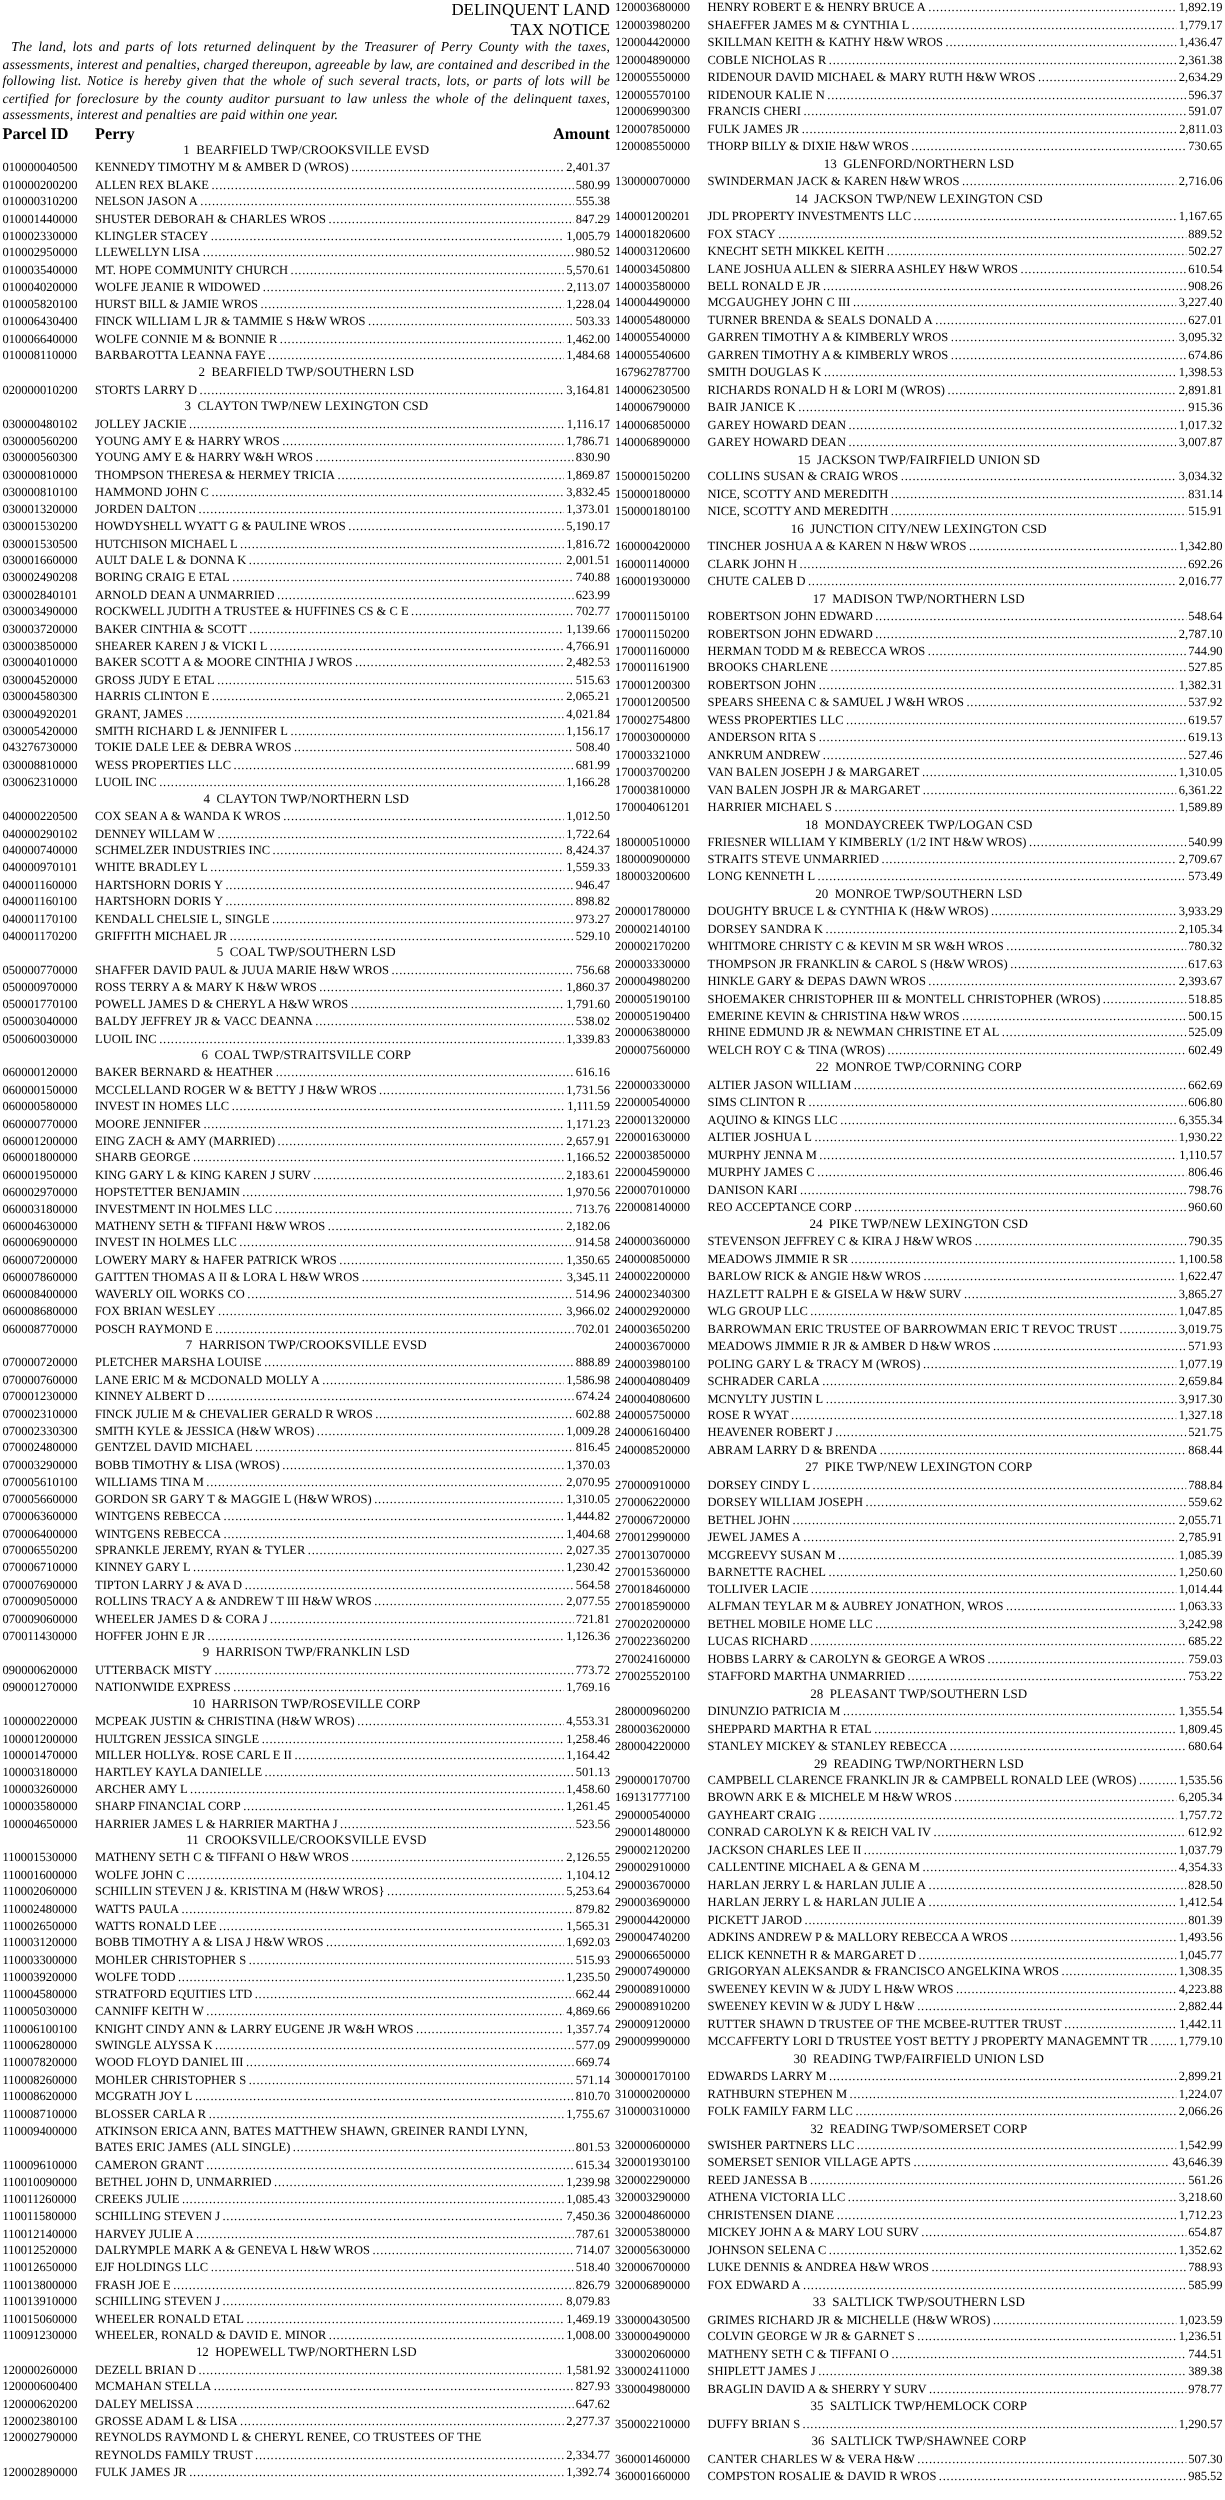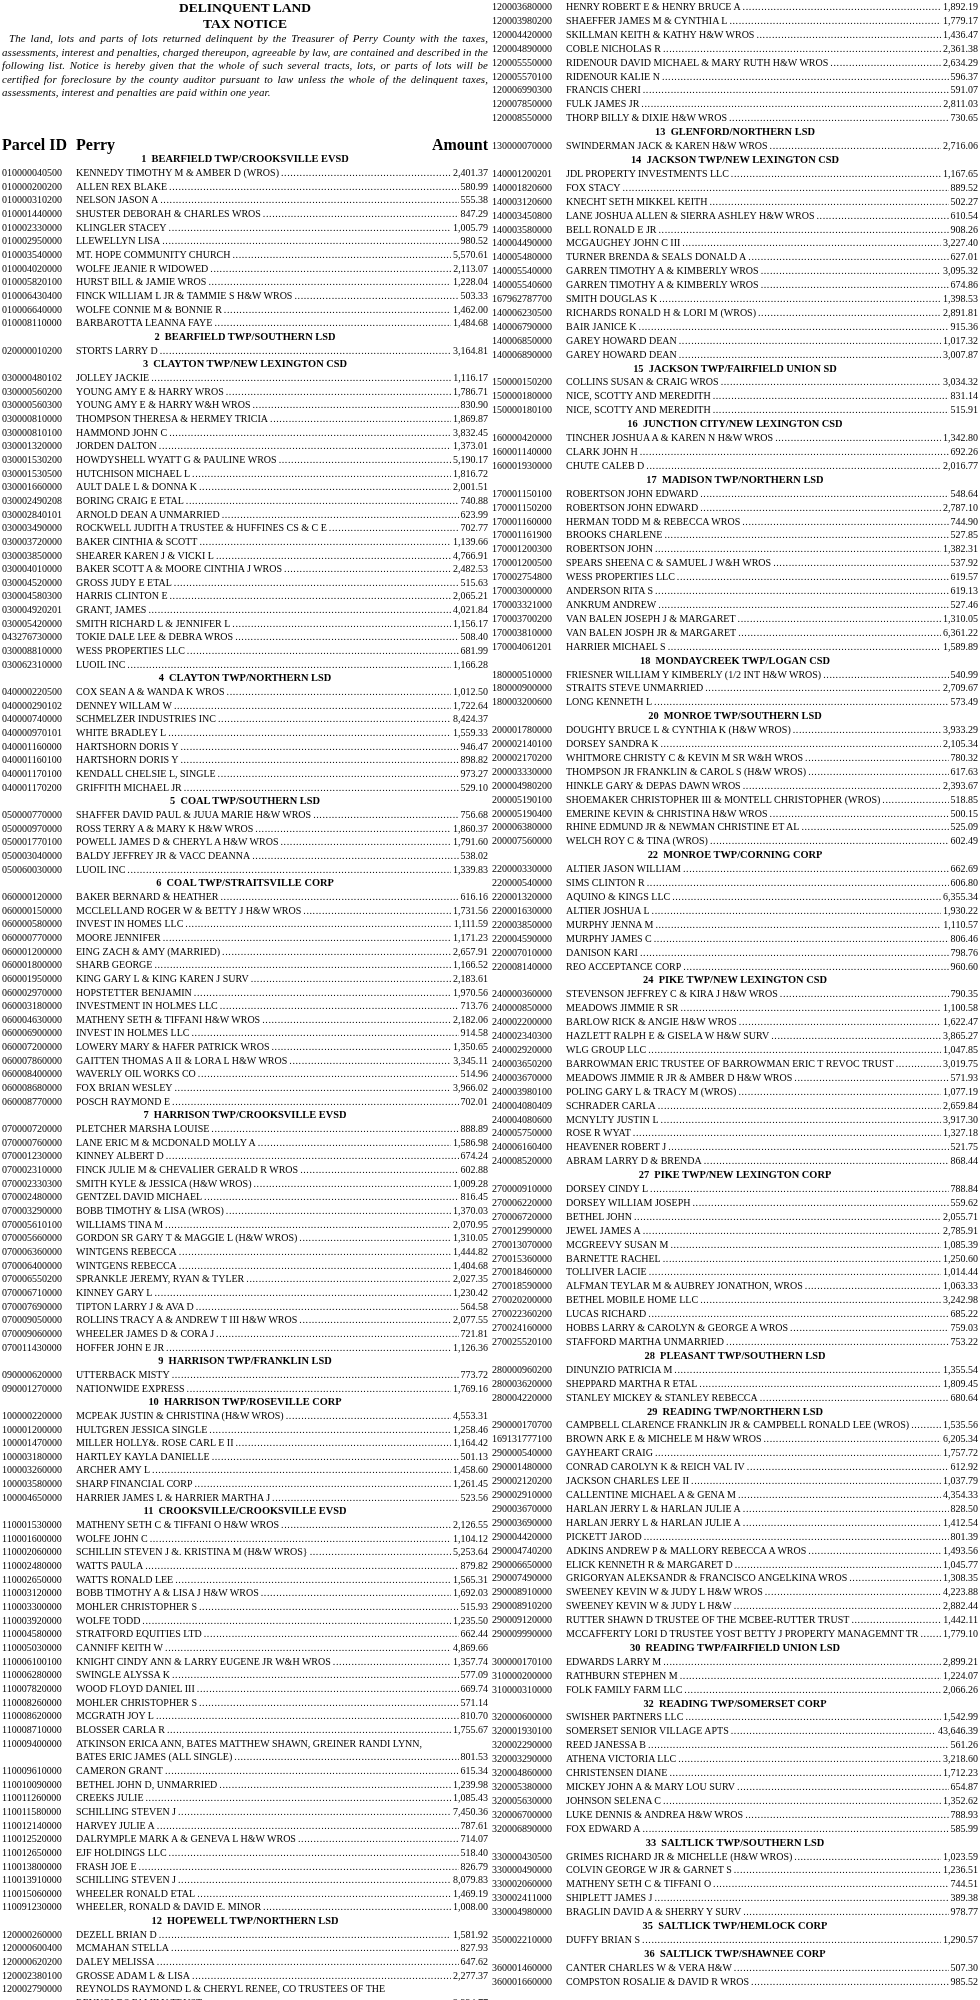--- a/index.html
+++ b/index.html
@@ -4,25 +4,25 @@
 <style>
   html,body { margin:0; padding:0; background:#ffffff; }
   .page {
     position:relative; width:980px; height:2000px; overflow:hidden;
     background:#ffffff; color:#000000;
     font-family:"Liberation Serif","DejaVu Serif",serif;
   }
   .col { position:absolute; top:0; width:486px; }
   #col-left  { left:2px; }
   #col-right { left:492px; }
-  .doc-title { text-align:center; font-weight:bold; font-size:13.5px; line-height:16px; }
+  .doc-title { text-align:right; font-weight:normal; font-size:13.5px; line-height:16px; }
   .intro { font-size:10.9px; line-height:13.6px; text-align:justify; text-indent:7px; letter-spacing:0.1px;font-style:italic; }
-  .cols-head { display:flex; align-items:center; font-weight:bold; font-size:16px; line-height:14.5px;margin-top:38px; }
+  .cols-head { display:flex; align-items:center; font-weight:bold; font-size:13px; line-height:14.5px; }
   .cols-head .fillb { flex:1 1 auto; }
-  .sec-head { text-align:center; font-weight:bold; font-size:10.4px; line-height:13.65px; white-space:pre; }
+  .sec-head { text-align:center; font-weight:normal; font-size:10.4px; line-height:13.65px; white-space:pre; }
   .row { display:flex; align-items:baseline; font-size:10px; line-height:13.65px; white-space:nowrap; }
   #col-right .row, #col-right .sec-head { line-height:13.9px; }
   .pid { flex:none; width:74px; }
   .nm  { flex:none; }
   .fill { flex:1 1 auto; overflow:hidden; position:relative; margin:0 2px; min-width:6px; }
   .fill::after {
     content:"..................................................................................................................................................................................................................";
     letter-spacing:0.6px;
   }
   .amt { flex:none; text-align:right; }

